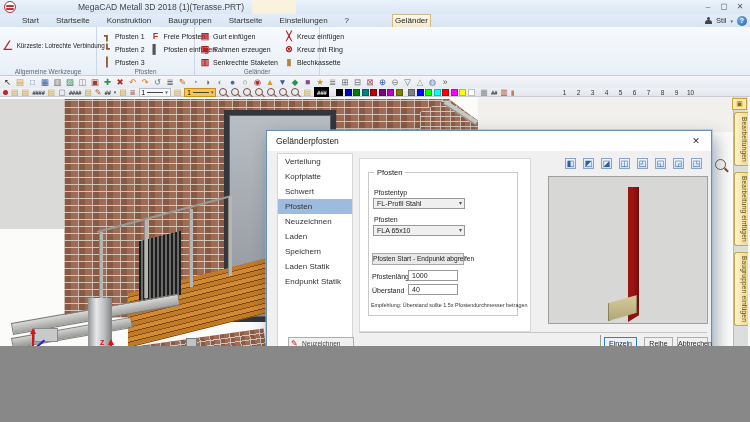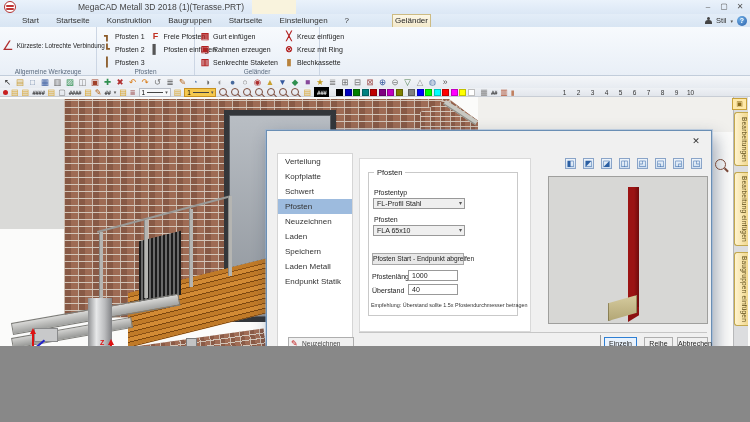--- a/index.html
+++ b/index.html
@@ -383,31 +383,34 @@
   <div class="abs pan">
     <span class="pt" style="left:11px;top:0;border-left:5px solid transparent;border-right:5px solid transparent;border-bottom:8px solid #3aa0d8;"></span>
     <span class="pt" style="left:11px;bottom:0;border-left:5px solid transparent;border-right:5px solid transparent;border-top:8px solid #3aa0d8;"></span>
     <span class="pt" style="left:0;top:11px;border-top:5px solid transparent;border-bottom:5px solid transparent;border-right:8px solid #3aa0d8;"></span>
     <span class="pt" style="right:0;top:11px;border-top:5px solid transparent;border-bottom:5px solid transparent;border-left:8px solid #3aa0d8;"></span>
   </div>
 
   <div class="abs statusbar"></div>
 
   <div class="abs dlg">
+    <div class="abs dtitle">
+      <span>Geländerpfosten</span>
+    </div>
     <div class="abs dclose">✕</div>
 
     <div class="dnav abs" id="dnav">
         <div class="dnav-item">Verteilung</div>
         <div class="dnav-item">Kopfplatte</div>
         <div class="dnav-item">Schwert</div>
         <div class="dnav-item sel">Pfosten</div>
         <div class="dnav-item">Neuzeichnen</div>
         <div class="dnav-item">Laden</div>
         <div class="dnav-item">Speichern</div>
-        <div class="dnav-item">Laden Metall</div>
+        <div class="dnav-item">Laden Statik</div>
         <div class="dnav-item">Endpunkt Statik</div>
       </div>
 
     <div class="dmain abs">
       <div class="fgroup">
         <span class="fglegend">Pfosten</span>
       </div>
       <div class="flabel" style="left:14px;top:30px;">Pfostentyp</div>
       <div class="fselect" style="left:13px;top:39px;">FL-Profil Stahl</div>
       <div class="flabel" style="left:14px;top:57px;">Pfosten</div>

